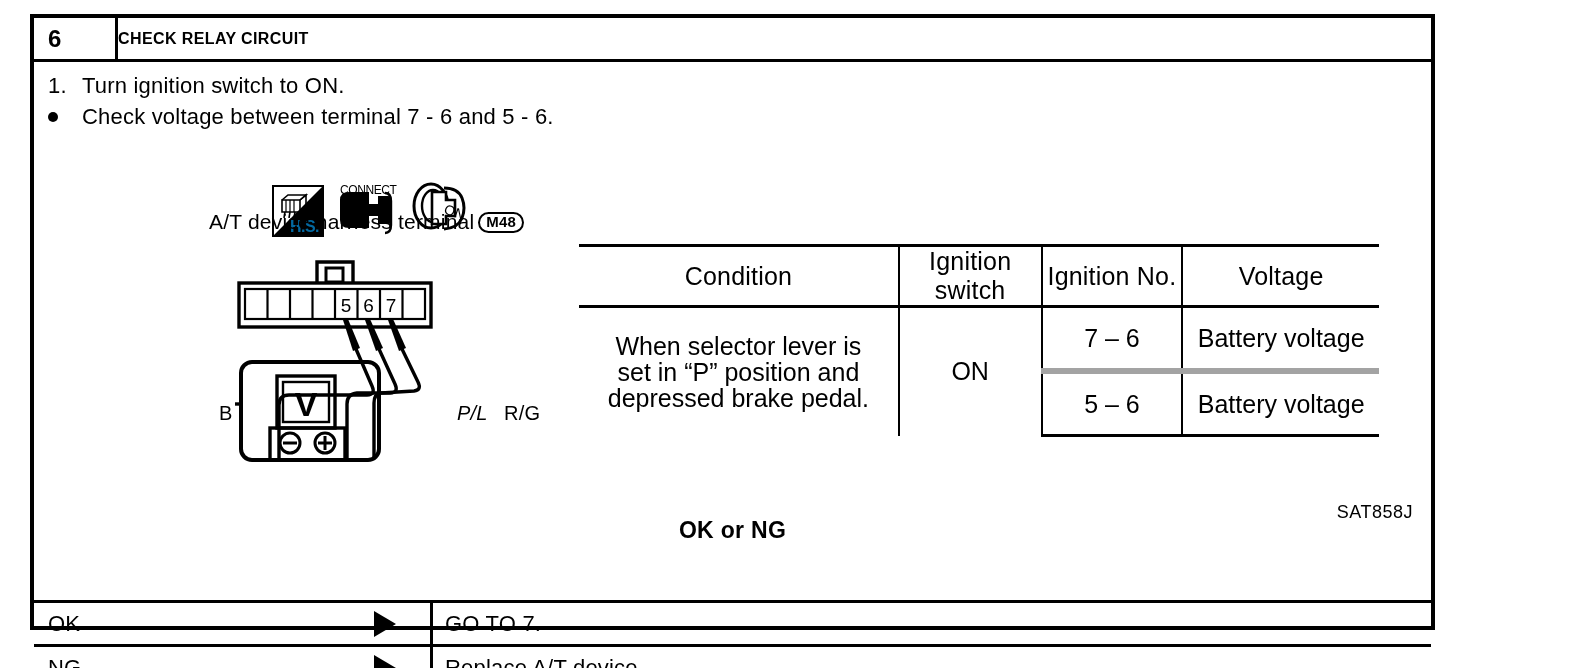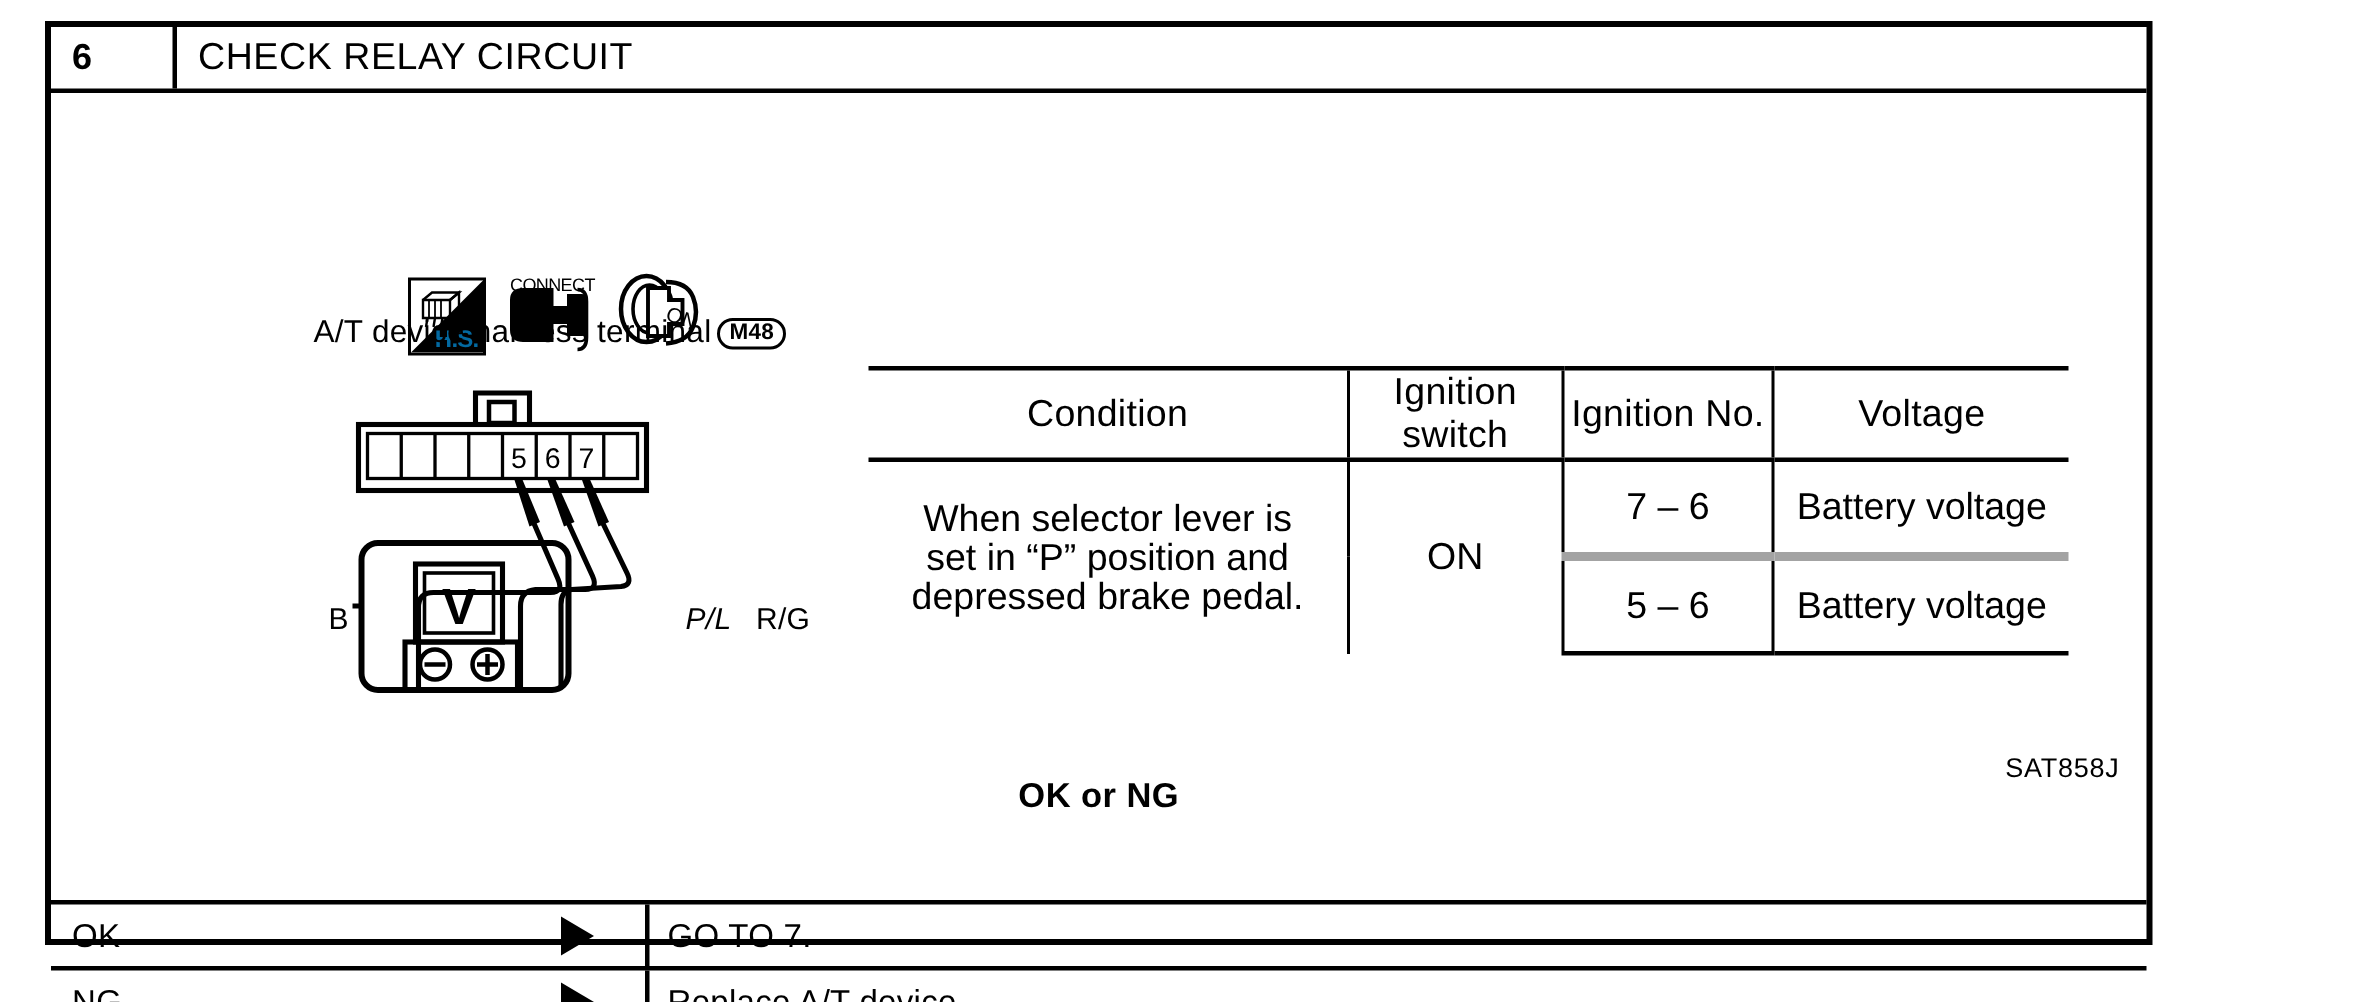--- a/index.html
+++ b/index.html
@@ -46,23 +46,22 @@
     align-items: center;
     padding-left: 14px;
     font-size: 24px;
     font-weight: bold;
     letter-spacing: .3px;
   }
   .step-title {
     flex: 1;
     display: flex;
     align-items: center;
-    padding-left: 14px;
-    font-size: 25px;
-    font-weight: normal;
+    font-size: 16px;
+    font-weight: bold;
     letter-spacing: .4px;
   }
 
   
   .step-body {
     position: absolute;
     left: 0;
     top: 44px;
     width: 100%;
     height: 494px;
@@ -295,20 +294,28 @@
 
 <div class="step-frame">
 
   <div class="step-header">
     <div class="step-number">6</div>
     <div class="step-title">CHECK RELAY CIRCUIT</div>
   </div>
 
   <div class="step-body">
 
+    <div class="instructions">
+      <div class="instr-line">
+        <span class="num">1.</span><span>Turn ignition switch to ON.</span>
+      </div>
+      <div class="instr-line">
+        <span class="bullet-dot"></span><span>Check voltage between terminal 7 - 6 and 5 - 6.</span>
+      </div>
+    </div>
 
     <div class="icon-strip">
 
       <div class="icon-hs">
         <div class="tri"></div>
         <svg class="conn-mini" width="30" height="26" viewBox="0 0 30 26">
           <path d="M3,8 L3,20 L21,20 L21,8 Z" fill="none" stroke="#000" stroke-width="1.6"></path>
           <path d="M3,8 L9,3 L27,3 L21,8" fill="none" stroke="#000" stroke-width="1.6"></path>
           <path d="M21,8 L27,3 L27,15 L21,20" fill="none" stroke="#000" stroke-width="1.6"></path>
           <line x1="7" y1="8" x2="7" y2="20" stroke="#000" stroke-width="1.2"></line>

